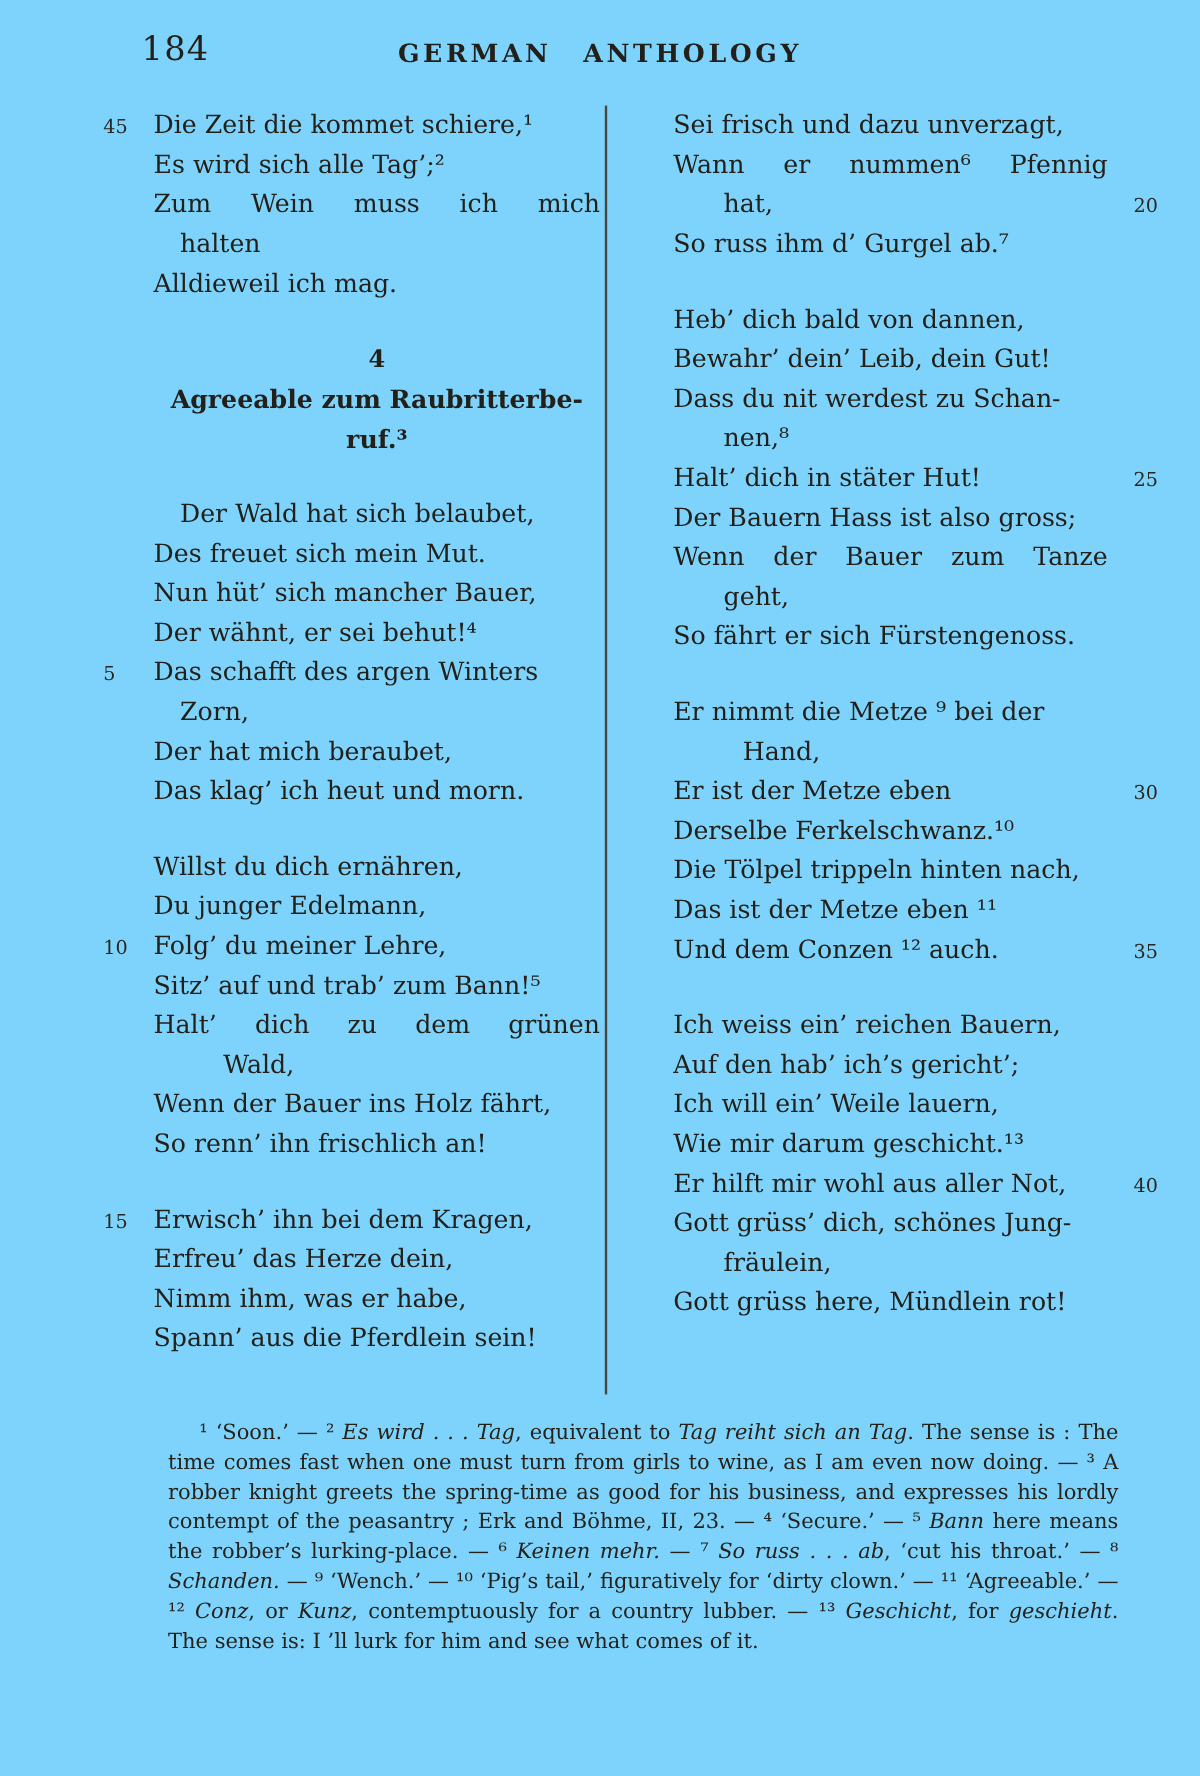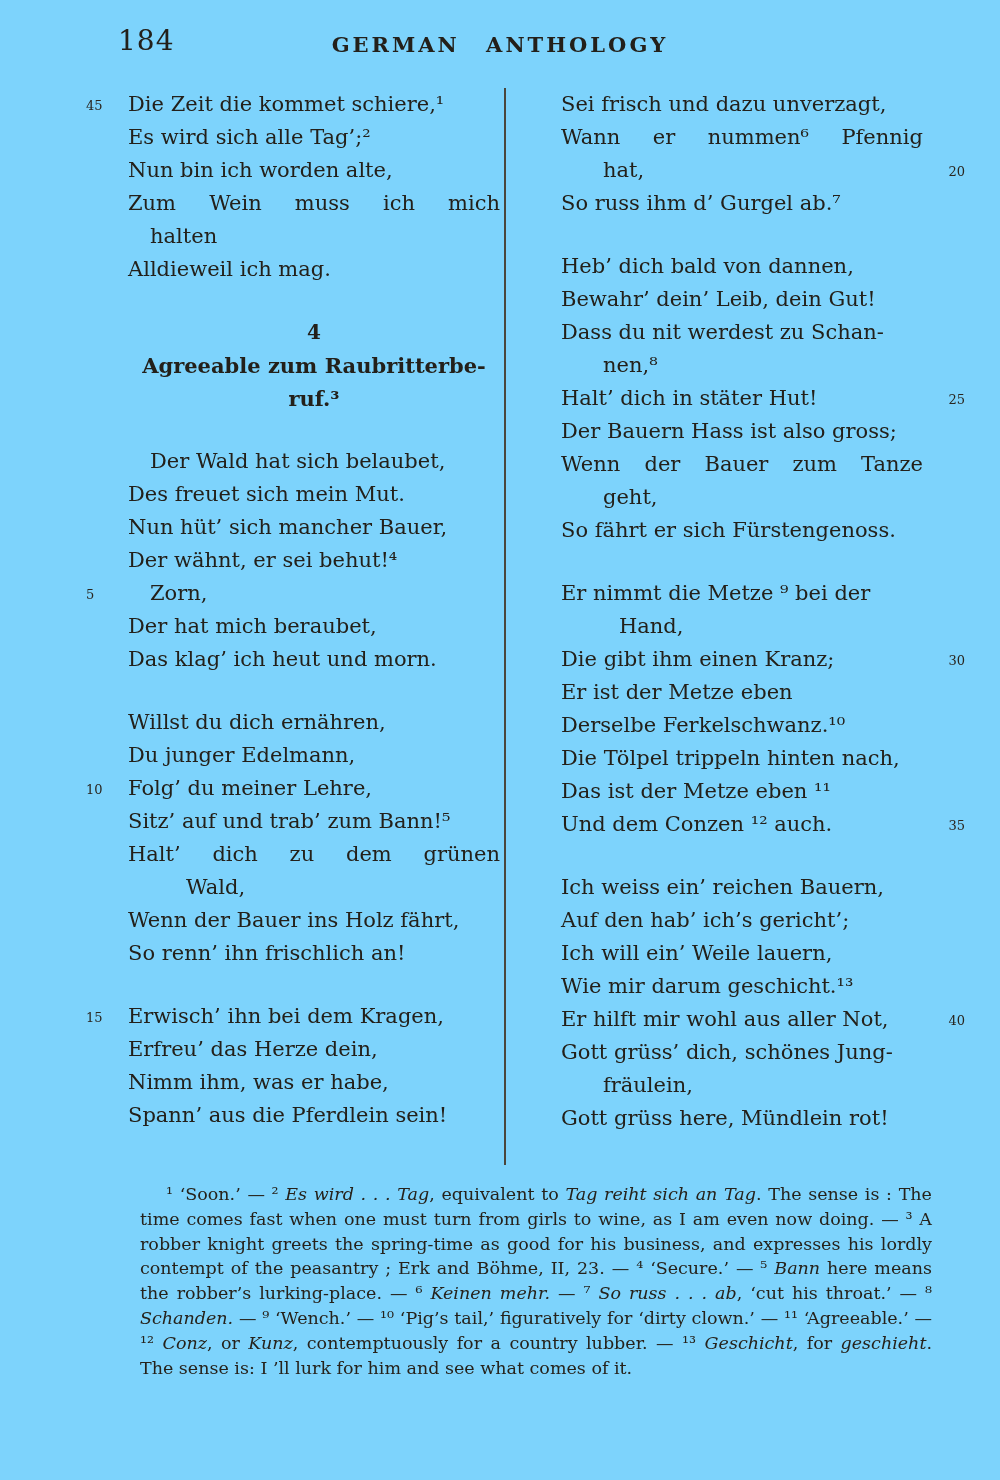--- a/index.html
+++ b/index.html
@@ -53,21 +53,21 @@
     white-space:normal;
     text-align:justify;
     text-align-last:justify;
   }
   .ind1 { padding-left:22px; }
   .ind2 { padding-left:42px; }
   .ind3 { padding-left:58px; }
   .lnum {
     position:absolute;
     top:1px;
-    font-size:13px;
+    font-size:16px;
     color:#2a261f;
   }
   .lnum.nleft  { left:-42px; }
   .lnum.nright { right:-42px; }
   .heading { text-align:center; margin-bottom:30px; }
   .stanza-num { font-size:20px; font-weight:700; line-height:33px; }
   .heading-line { font-size:21px; font-weight:700; line-height:33px; }
   .footnotes {
     position:absolute;
     left:140px; top:1182px;
@@ -85,36 +85,35 @@
 
 <div class="page">
   <div class="page-number">184</div>
   <div class="running-title">GERMAN ANTHOLOGY</div>
 
   <div class="body-wrap">
     <div class="col leftcol" id="col-left">
         <div class="stanza">
           <div class="line"><span class="txt">Die Zeit die kommet schiere,¹</span><span class="lnum nleft">45</span></div>
           <div class="line"><span class="txt">Es wird sich alle Tag’;²</span></div>
-          <div class="line"><span class="txt">Nun bin ich worden alte,</span></div>
           <div class="line spread"><span class="txt">Zum Wein muss ich mich</span></div>
           <div class="line ind1"><span class="txt">halten</span></div>
           <div class="line"><span class="txt">Alldieweil ich mag.</span></div>
         </div>
         <div class="heading">
           <div class="stanza-num">4</div>
           <div class="heading-line">Agreeable zum Raubritterbe-</div>
           <div class="heading-line">ruf.³</div>
         </div>
         <div class="stanza">
           <div class="line ind1"><span class="txt">Der Wald hat sich belaubet,</span></div>
           <div class="line"><span class="txt">Des freuet sich mein Mut.</span></div>
           <div class="line"><span class="txt">Nun hüt’ sich mancher Bauer,</span></div>
           <div class="line"><span class="txt">Der wähnt, er sei behut!⁴</span></div>
-          <div class="line"><span class="lnum nleft">5</span></div>
+          <div class="line"><span class="txt">Das schafft des argen Winters</span><span class="lnum nleft">5</span></div>
           <div class="line ind1"><span class="txt">Zorn,</span></div>
           <div class="line"><span class="txt">Der hat mich beraubet,</span></div>
           <div class="line"><span class="txt">Das klag’ ich heut und morn.</span></div>
         </div>
         <div class="stanza">
           <div class="line"><span class="txt">Willst du dich ernähren,</span></div>
           <div class="line"><span class="txt">Du junger Edelmann,</span></div>
           <div class="line"><span class="txt">Folg’ du meiner Lehre,</span><span class="lnum nleft">10</span></div>
           <div class="line"><span class="txt">Sitz’ auf und trab’ zum Bann!⁵</span></div>
           <div class="line spread"><span class="txt">Halt’ dich zu dem grünen</span></div>
@@ -144,21 +143,21 @@
           <div class="line ind2"><span class="txt">nen,⁸</span></div>
           <div class="line"><span class="txt">Halt’ dich in stäter Hut!</span><span class="lnum nright">25</span></div>
           <div class="line"><span class="txt">Der Bauern Hass ist also gross;</span></div>
           <div class="line spread"><span class="txt">Wenn der Bauer zum Tanze</span></div>
           <div class="line ind2"><span class="txt">geht,</span></div>
           <div class="line"><span class="txt">So fährt er sich Fürstengenoss.</span></div>
         </div>
         <div class="stanza">
           <div class="line"><span class="txt">Er nimmt die Metze ⁹ bei der</span></div>
           <div class="line ind3"><span class="txt">Hand,</span></div>
-          <div class="line"><span class="txt">Die gibt ihm einen Kranz;</span><span class="lnum nright">30</span></div>
+          <div class="line"><span class="lnum nright">30</span></div>
           <div class="line"><span class="txt">Er ist der Metze eben</span></div>
           <div class="line"><span class="txt">Derselbe Ferkelschwanz.¹⁰</span></div>
           <div class="line"><span class="txt">Die Tölpel trippeln hinten nach,</span></div>
           <div class="line"><span class="txt">Das ist der Metze eben ¹¹</span></div>
           <div class="line"><span class="txt">Und dem Conzen ¹² auch.</span><span class="lnum nright">35</span></div>
         </div>
         <div class="stanza">
           <div class="line"><span class="txt">Ich weiss ein’ reichen Bauern,</span></div>
           <div class="line"><span class="txt">Auf den hab’ ich’s gericht’;</span></div>
           <div class="line"><span class="txt">Ich will ein’ Weile lauern,</span></div>

